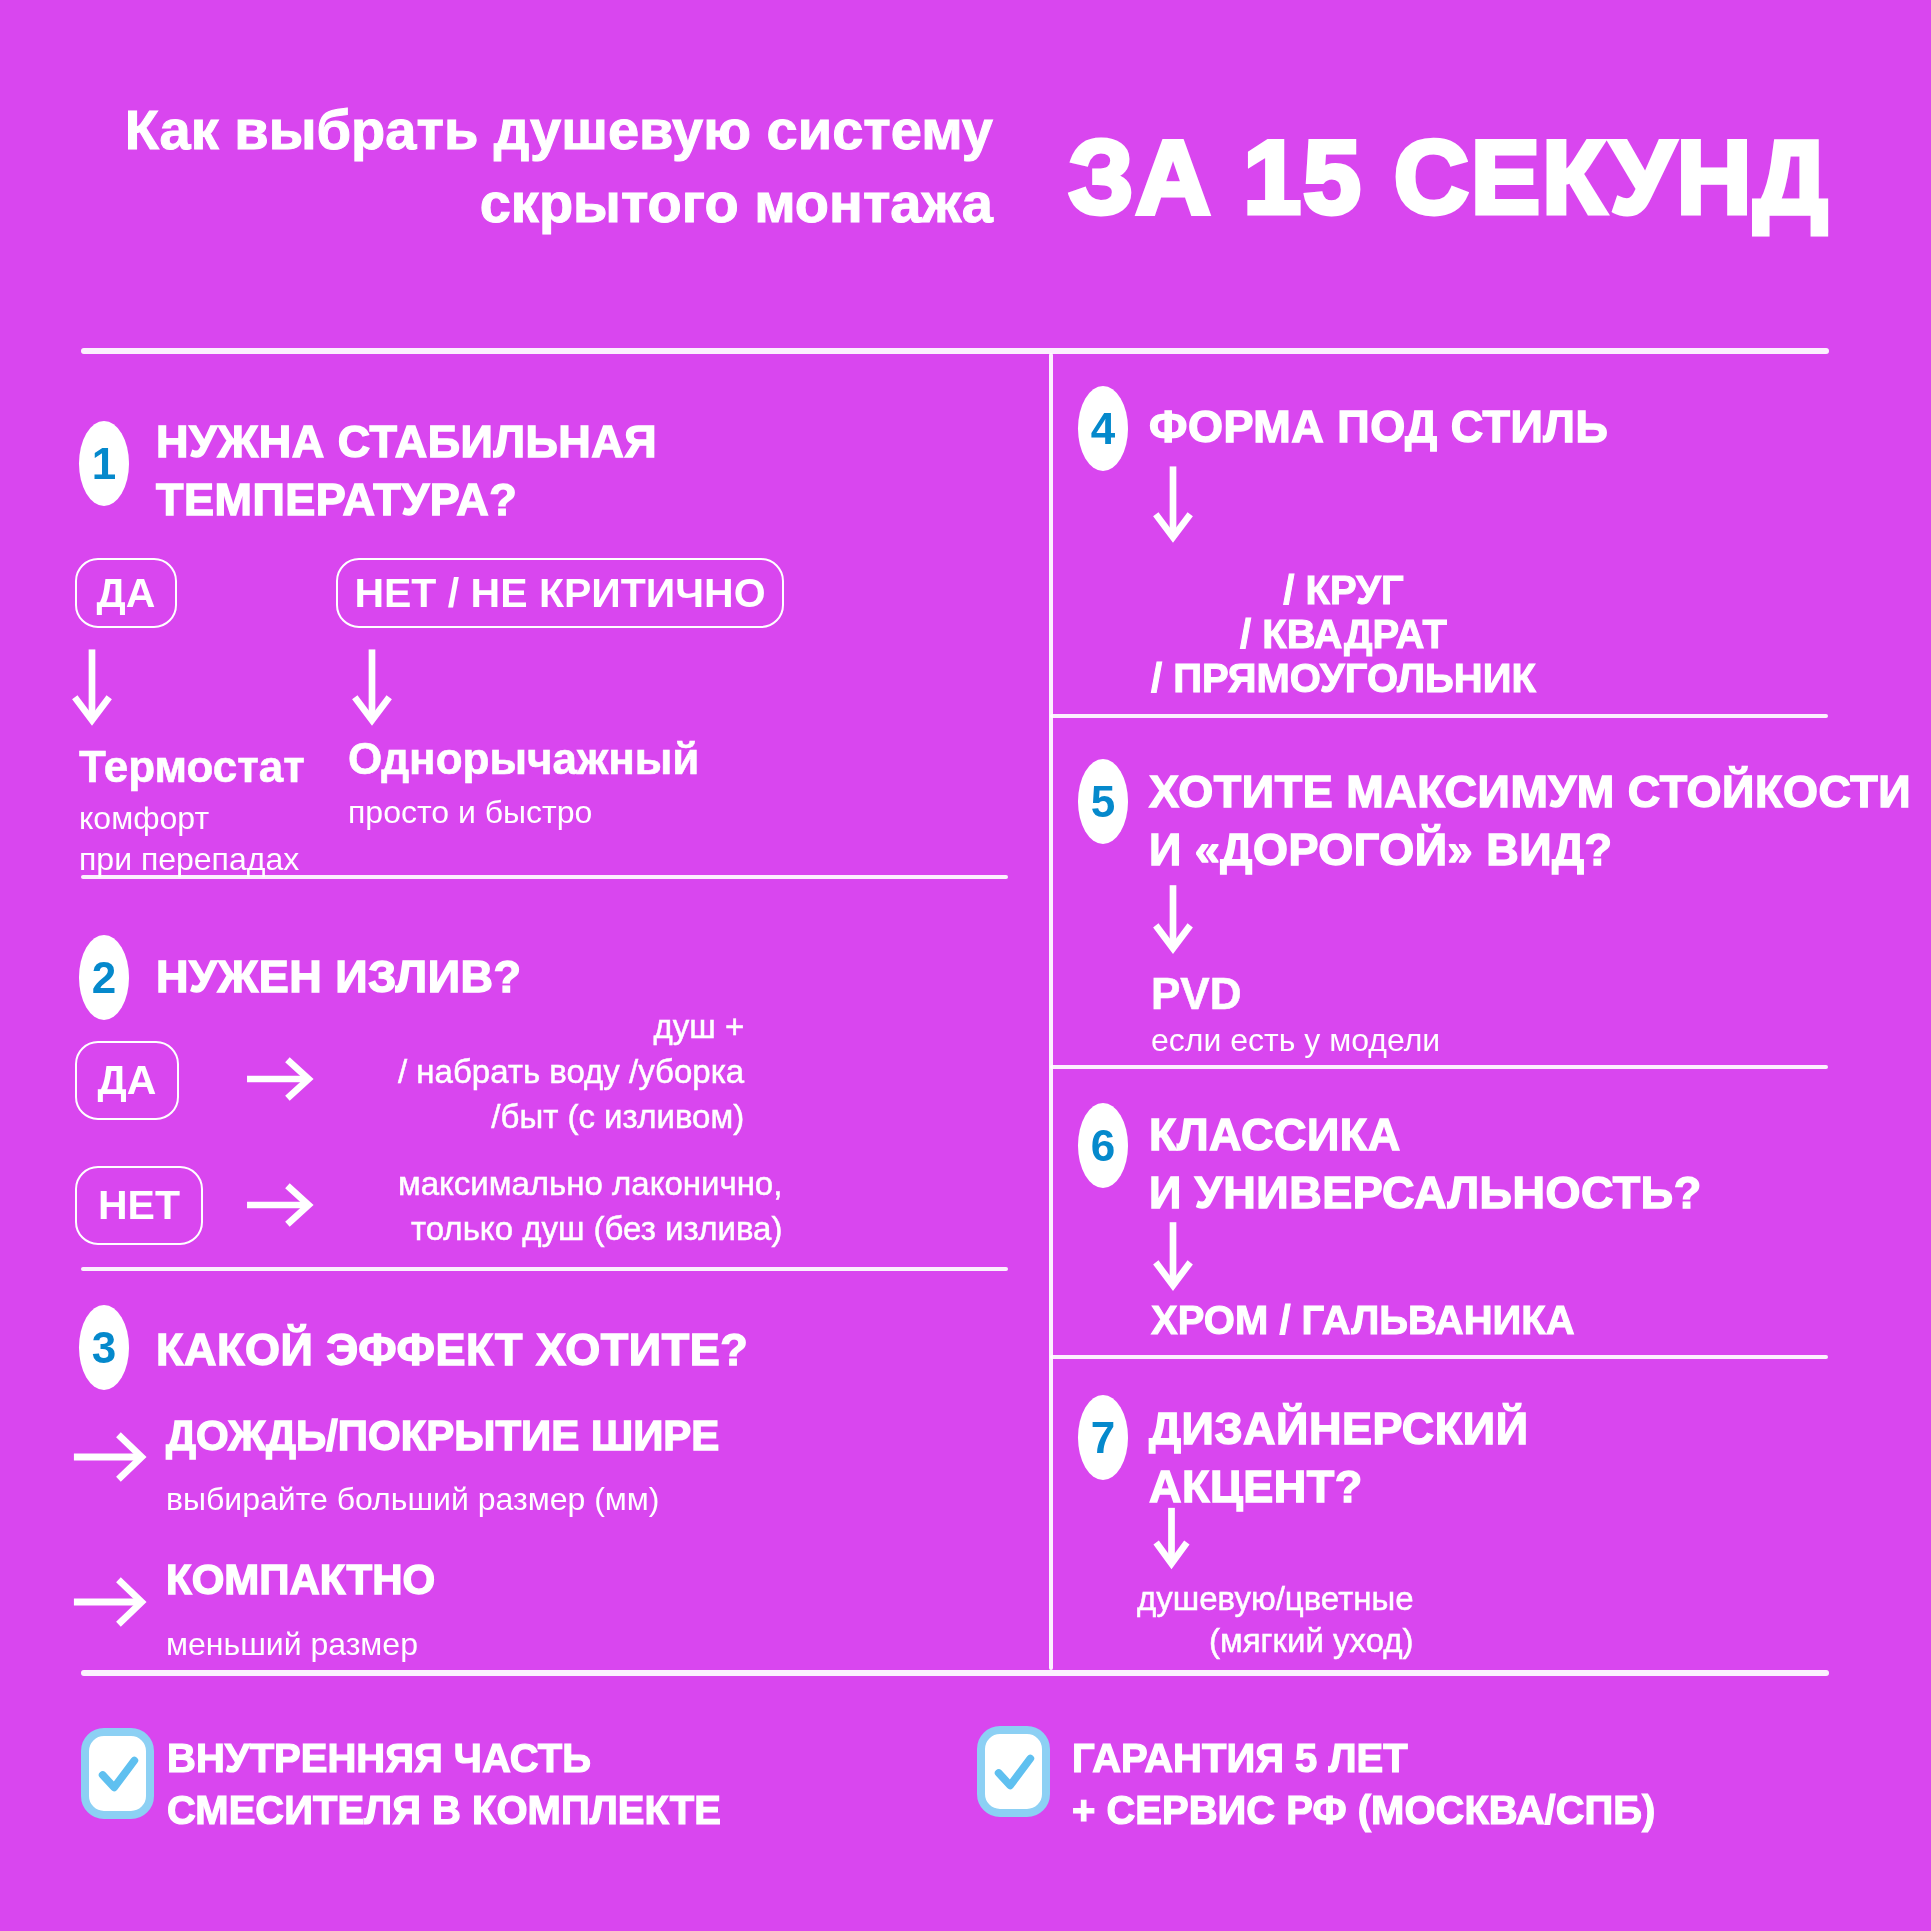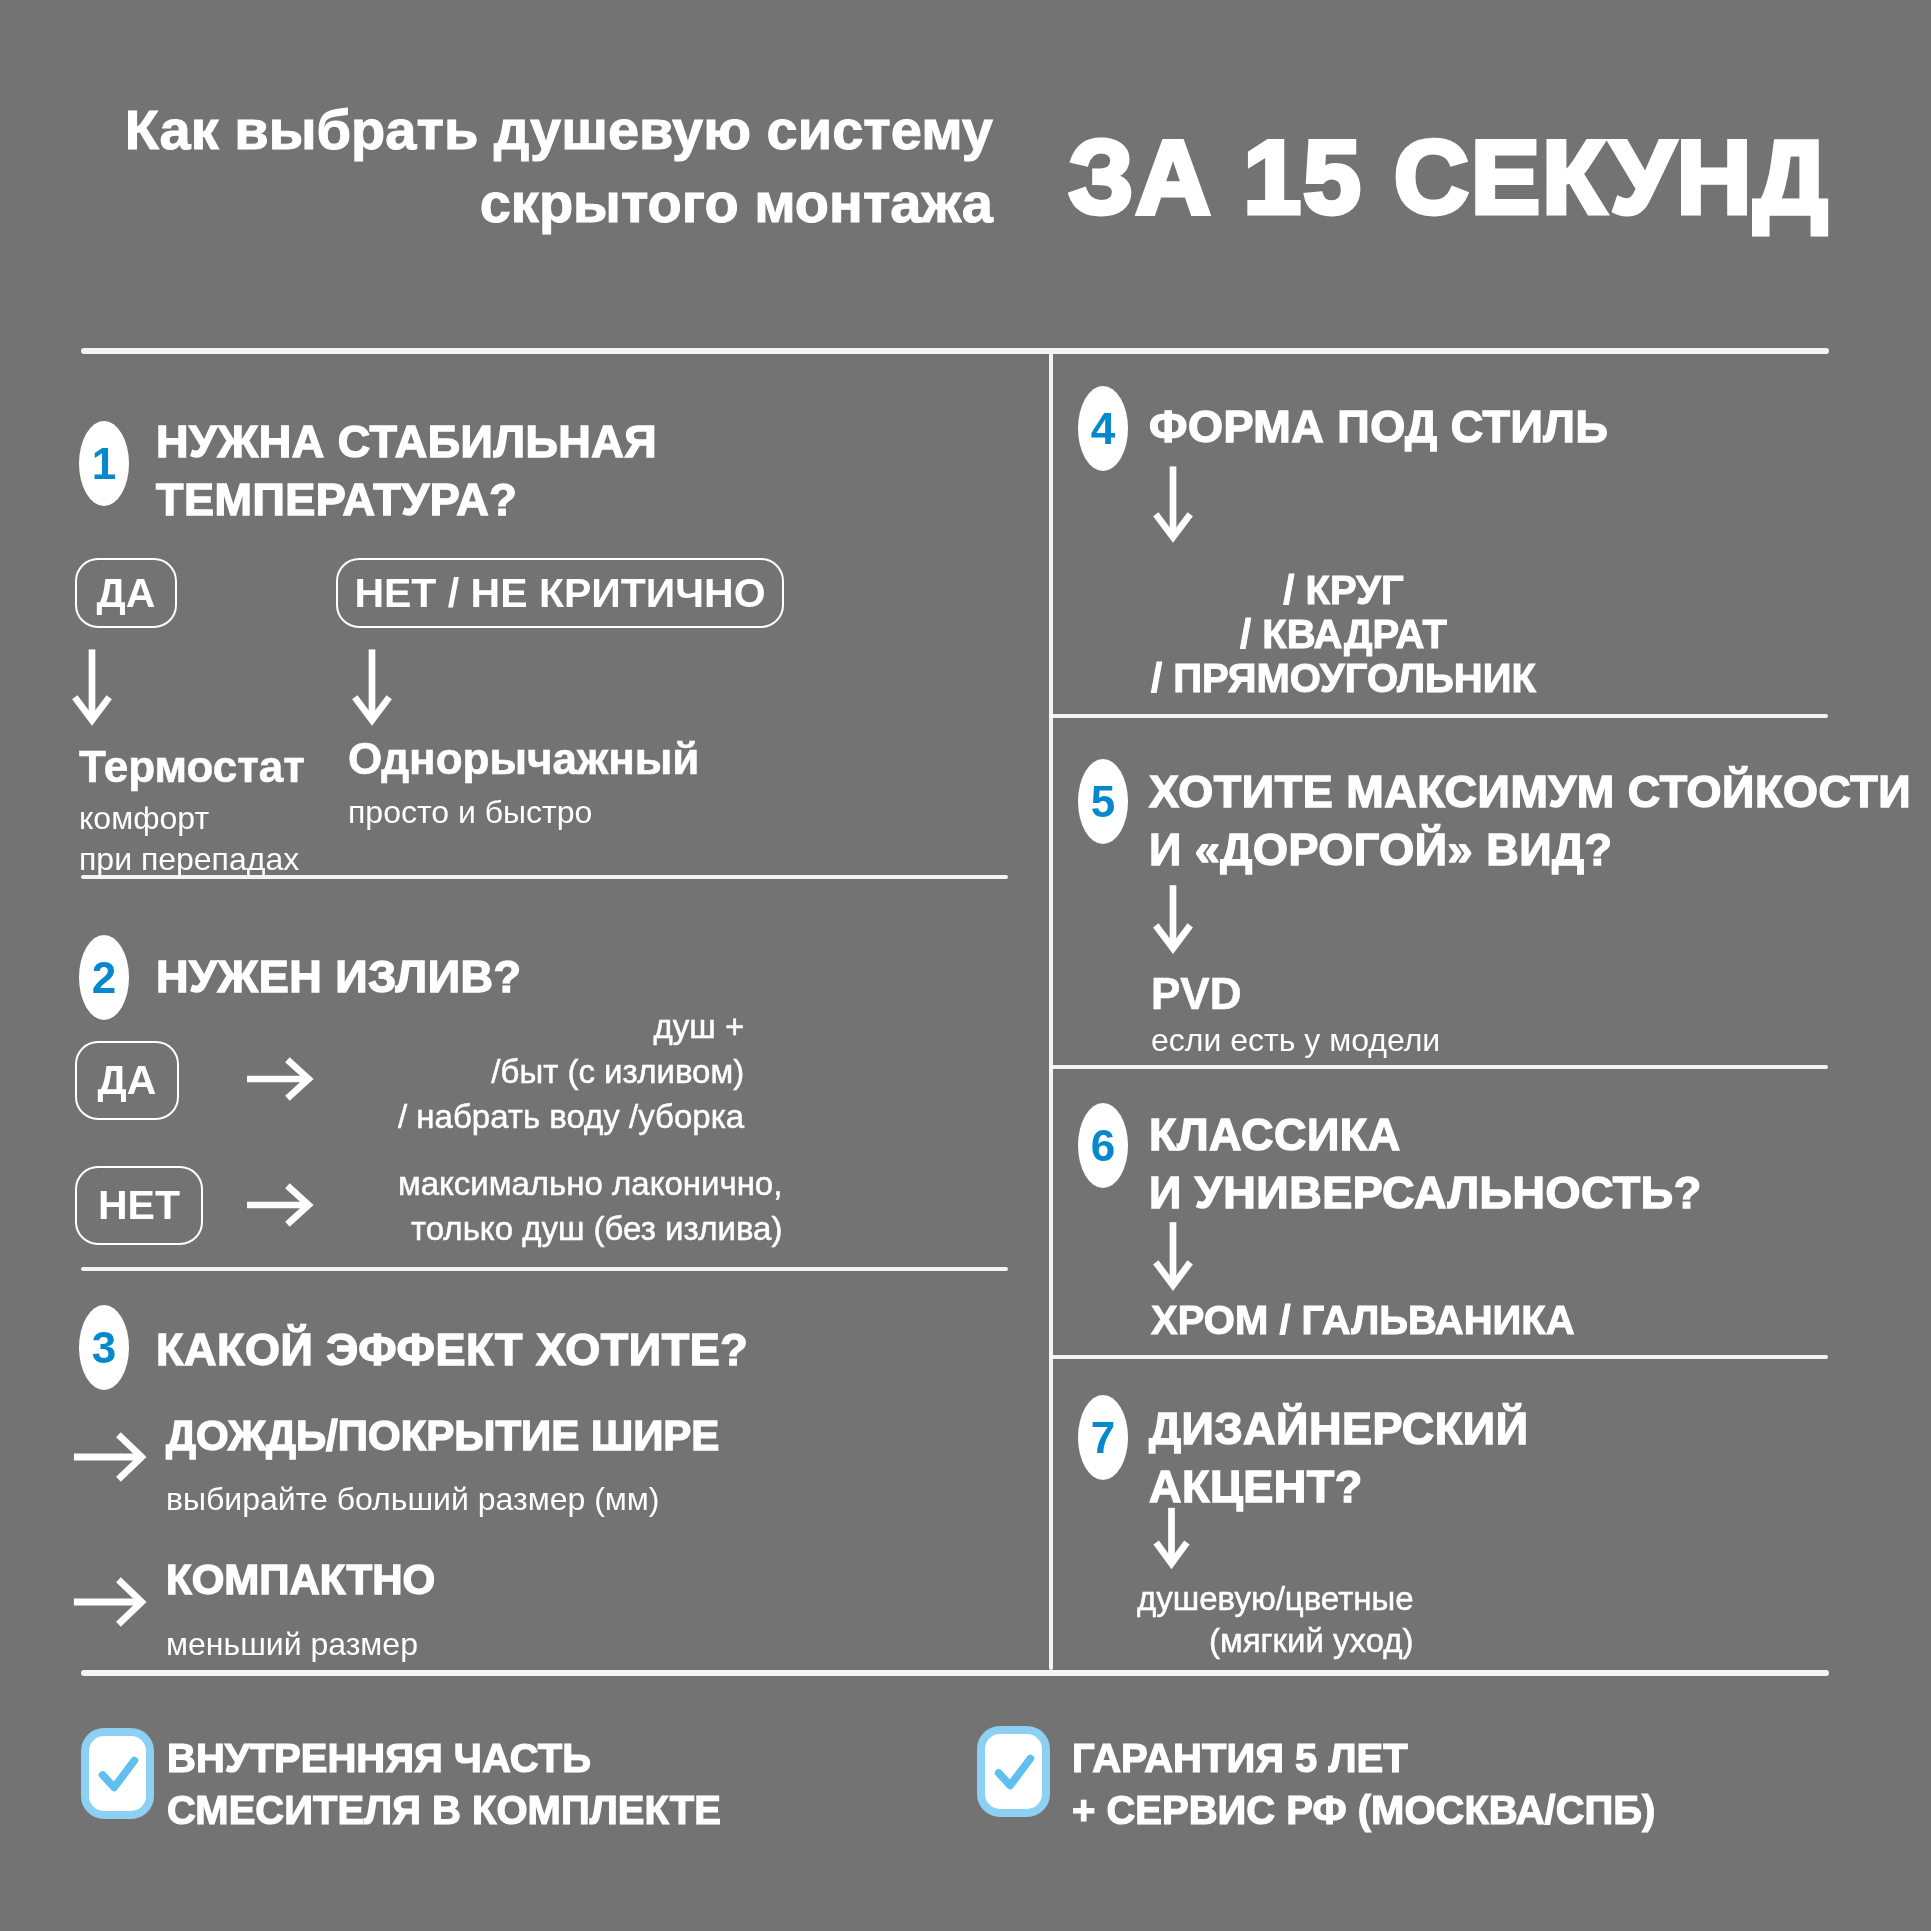--- a/index.html
+++ b/index.html
@@ -1,16 +1,16 @@
 <!DOCTYPE html>
 <html><head>
 <meta charset="utf-8">
 <style>
   html,body{margin:0;padding:0;background:#0589CC;}
-  .canvas{position:relative;width:1931px;height:1931px;background:#737373;overflow:hidden;
+  .canvas{position:relative;width:1931px;height:1931px;background:#d946ef;overflow:hidden;
           font-family:"Liberation Sans", sans-serif;color:#ffffff;}
   .divider{position:absolute;background:rgba(255,255,255,0.92);border-radius:2.9px;}
   .strong{-webkit-text-stroke:1.4px #ffffff;letter-spacing:0.5px;}
   .hdr-title{position:absolute;left:87px;top:93px;width:906px;text-align:right;
              font-size:56px;line-height:73px;font-weight:700;-webkit-text-stroke:1px #fff;}
   .hdr-highlight{position:absolute;left:1057px;top:118px;width:784px;text-align:center;
                  font-size:104px;font-weight:700;-webkit-text-stroke:4.8px #fff;letter-spacing:1.9px;}
   .badge{position:absolute;width:50px;height:85px;background:#ffffff;border-radius:50%;
          display:flex;align-items:center;justify-content:center;
          color:#0589CC;font-size:44px;font-weight:700;}
@@ -89,22 +89,22 @@
   <div class="qtitle strong" style="left:156px;top:948px;">НУЖЕН ИЗЛИВ?</div>
   <div class="pill" style="left:75px;top:1041px;width:100px;height:75px;">
     <span>ДА</span>
   </div>
   <svg class="arrow" style="left:243px;top:1054px;" width="85" height="50" viewBox="0 0 88 52">
     <path d="M4 26 H64"></path>
       <path d="M46 6 L68 26 L46 46"></path>
   </svg>
   <div class="opt-text" style="left:398px;top:1004px;">
     <div>душ +</div>
+    <div>/ набрать воду /уборка</div>
     <div>/быт (с изливом)</div>
-    <div>/ набрать воду /уборка</div>
   </div>
   <div class="pill" style="left:75px;top:1166px;width:124px;height:75px;">
     <span>НЕТ</span>
   </div>
   <svg class="arrow" style="left:243px;top:1180px;" width="85" height="50" viewBox="0 0 88 52">
     <path d="M4 26 H64"></path>
       <path d="M46 6 L68 26 L46 46"></path>
   </svg>
   <div class="opt-text" style="left:398px;top:1161px;">
     <div>максимально лаконично,</div>

